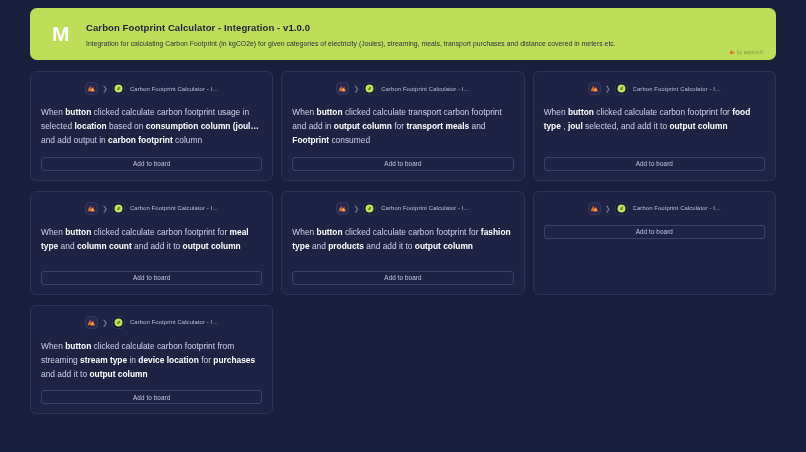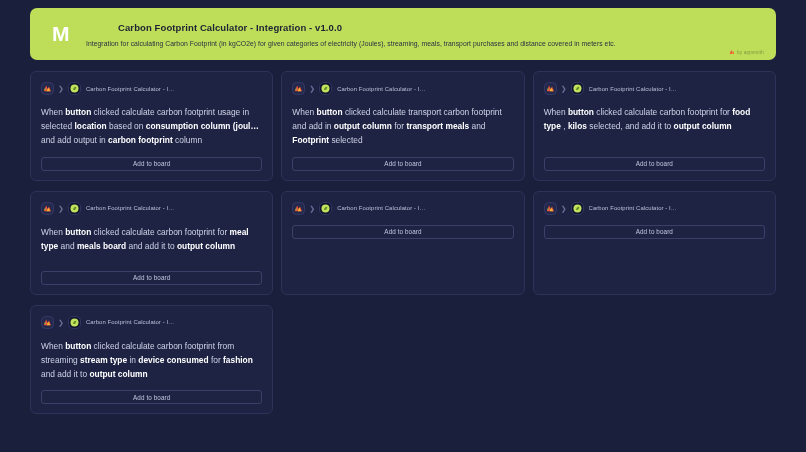--- a/index.html
+++ b/index.html
@@ -31,21 +31,20 @@
     font-weight: bold;
     letter-spacing: 0.5px;
   }
   .banner-text { margin-left: 8px; flex: 1 1 auto; min-width: 0; }
   .banner-title {
     color: #1c2233;
     font-size: 9.5px;
     font-weight: bold;
     letter-spacing: 0.1px;
     white-space: nowrap;
-    margin-left: 32px;
   }
   .banner-sub {
     color: #2a3040;
     font-size: 6.8px;
     margin-top: 7px;
     white-space: nowrap;
     letter-spacing: 0.05px;
   }
   .banner-badge {
     position: absolute;
@@ -68,20 +67,21 @@
     gap: 10px 8px;
   }
   .card {
     background: #1e2344;
     border: 1px solid #2d3358;
     border-radius: 6px;
     padding: 9px 10px 9px 10px;
     display: flex;
     flex-direction: column;
     min-height: 104px;
+    align-items: center;
   }
 
   
   .crumb { display: flex; align-items: center; gap: 4px; height: 15px; }
   .crumb-icon-app { width: 13px; height: 13px; flex: 0 0 13px; display:block; }
   .crumb-chevron {
     color: #6b7399;
     font-size: 7px;
     line-height: 1;
     flex: 0 0 auto;
@@ -175,111 +175,112 @@
             <circle cx="7.6" cy="13.6" r="1.5" fill="#7cc242"></circle>
           </svg>
           <span class="crumb-chevron">❯</span>
           <svg class="crumb-icon-leaf" viewBox="0 0 24 24">
             <rect x="1" y="1" width="22" height="22" rx="8" fill="#111630" stroke="#3b4170" stroke-width="1.4"></rect>
             <circle cx="12" cy="12" r="7.4" fill="#c2e25e"></circle>
             <path d="M9.3 14.8 C9.3 10.8 12 8.6 15.3 8.6 C15.3 12.8 12.9 15.1 9.3 14.8 Z" fill="#5d8f1f"></path>
           </svg>
           <span class="crumb-label">Carbon Footprint Calculator - I…</span>
         </div>
-        <div class="card-body"><span>When </span><b>button</b><span> clicked calculate transport carbon footprint and add in </span><b>output column</b><span> for </span><b>transport meals</b><span> and </span><b>Footprint</b><span> selected</span></div>
-        <button class="add-btn">Add to board</button>
-      </div>
-    <div class="card">
-        <div class="crumb">
-          <svg class="crumb-icon-app" viewBox="0 0 24 24">
-            <rect x="1" y="1" width="22" height="22" rx="7" fill="#23284c" stroke="#3b4170" stroke-width="1.4"></rect>
-            <path d="M5 17 L9.5 6.5 L12.5 13 L14.8 8.5 L18.6 17 Z" fill="#e8533a"></path>
-            <path d="M10.5 17 L13.6 10 L16.8 17 Z" fill="#f3b431"></path>
-            <circle cx="7.6" cy="13.6" r="1.5" fill="#7cc242"></circle>
-          </svg>
-          <span class="crumb-chevron">❯</span>
-          <svg class="crumb-icon-leaf" viewBox="0 0 24 24">
-            <rect x="1" y="1" width="22" height="22" rx="8" fill="#111630" stroke="#3b4170" stroke-width="1.4"></rect>
-            <circle cx="12" cy="12" r="7.4" fill="#c2e25e"></circle>
-            <path d="M9.3 14.8 C9.3 10.8 12 8.6 15.3 8.6 C15.3 12.8 12.9 15.1 9.3 14.8 Z" fill="#5d8f1f"></path>
-          </svg>
-          <span class="crumb-label">Carbon Footprint Calculator - I…</span>
-        </div>
-        <div class="card-body"><span>When </span><b>button</b><span> clicked calculate carbon footprint for </span><b>food type</b><span> , </span><b>kilos</b><span> selected, and add it to </span><b>output column</b></div>
-        <button class="add-btn">Add to board</button>
-      </div>
-    <div class="card">
-        <div class="crumb">
-          <svg class="crumb-icon-app" viewBox="0 0 24 24">
-            <rect x="1" y="1" width="22" height="22" rx="7" fill="#23284c" stroke="#3b4170" stroke-width="1.4"></rect>
-            <path d="M5 17 L9.5 6.5 L12.5 13 L14.8 8.5 L18.6 17 Z" fill="#e8533a"></path>
-            <path d="M10.5 17 L13.6 10 L16.8 17 Z" fill="#f3b431"></path>
-            <circle cx="7.6" cy="13.6" r="1.5" fill="#7cc242"></circle>
-          </svg>
-          <span class="crumb-chevron">❯</span>
-          <svg class="crumb-icon-leaf" viewBox="0 0 24 24">
-            <rect x="1" y="1" width="22" height="22" rx="8" fill="#111630" stroke="#3b4170" stroke-width="1.4"></rect>
-            <circle cx="12" cy="12" r="7.4" fill="#c2e25e"></circle>
-            <path d="M9.3 14.8 C9.3 10.8 12 8.6 15.3 8.6 C15.3 12.8 12.9 15.1 9.3 14.8 Z" fill="#5d8f1f"></path>
-          </svg>
-          <span class="crumb-label">Carbon Footprint Calculator - I…</span>
-        </div>
-        <div class="card-body"><span>When </span><b>button</b><span> clicked calculate carbon footprint for </span><b>meal type</b><span> and </span><b>meals board</b><span> and add it to </span><b>output column</b></div>
-        <button class="add-btn">Add to board</button>
-      </div>
-    <div class="card">
-        <div class="crumb">
-          <svg class="crumb-icon-app" viewBox="0 0 24 24">
-            <rect x="1" y="1" width="22" height="22" rx="7" fill="#23284c" stroke="#3b4170" stroke-width="1.4"></rect>
-            <path d="M5 17 L9.5 6.5 L12.5 13 L14.8 8.5 L18.6 17 Z" fill="#e8533a"></path>
-            <path d="M10.5 17 L13.6 10 L16.8 17 Z" fill="#f3b431"></path>
-            <circle cx="7.6" cy="13.6" r="1.5" fill="#7cc242"></circle>
-          </svg>
-          <span class="crumb-chevron">❯</span>
-          <svg class="crumb-icon-leaf" viewBox="0 0 24 24">
-            <rect x="1" y="1" width="22" height="22" rx="8" fill="#111630" stroke="#3b4170" stroke-width="1.4"></rect>
-            <circle cx="12" cy="12" r="7.4" fill="#c2e25e"></circle>
-            <path d="M9.3 14.8 C9.3 10.8 12 8.6 15.3 8.6 C15.3 12.8 12.9 15.1 9.3 14.8 Z" fill="#5d8f1f"></path>
-          </svg>
-          <span class="crumb-label">Carbon Footprint Calculator - I…</span>
-        </div>
-        <button class="add-btn">Add to board</button>
-      </div>
-    <div class="card">
-        <div class="crumb">
-          <svg class="crumb-icon-app" viewBox="0 0 24 24">
-            <rect x="1" y="1" width="22" height="22" rx="7" fill="#23284c" stroke="#3b4170" stroke-width="1.4"></rect>
-            <path d="M5 17 L9.5 6.5 L12.5 13 L14.8 8.5 L18.6 17 Z" fill="#e8533a"></path>
-            <path d="M10.5 17 L13.6 10 L16.8 17 Z" fill="#f3b431"></path>
-            <circle cx="7.6" cy="13.6" r="1.5" fill="#7cc242"></circle>
-          </svg>
-          <span class="crumb-chevron">❯</span>
-          <svg class="crumb-icon-leaf" viewBox="0 0 24 24">
-            <rect x="1" y="1" width="22" height="22" rx="8" fill="#111630" stroke="#3b4170" stroke-width="1.4"></rect>
-            <circle cx="12" cy="12" r="7.4" fill="#c2e25e"></circle>
-            <path d="M9.3 14.8 C9.3 10.8 12 8.6 15.3 8.6 C15.3 12.8 12.9 15.1 9.3 14.8 Z" fill="#5d8f1f"></path>
-          </svg>
-          <span class="crumb-label">Carbon Footprint Calculator - I…</span>
-        </div>
-        <button class="add-btn">Add to board</button>
-      </div>
-    <div class="card">
-        <div class="crumb">
-          <svg class="crumb-icon-app" viewBox="0 0 24 24">
-            <rect x="1" y="1" width="22" height="22" rx="7" fill="#23284c" stroke="#3b4170" stroke-width="1.4"></rect>
-            <path d="M5 17 L9.5 6.5 L12.5 13 L14.8 8.5 L18.6 17 Z" fill="#e8533a"></path>
-            <path d="M10.5 17 L13.6 10 L16.8 17 Z" fill="#f3b431"></path>
-            <circle cx="7.6" cy="13.6" r="1.5" fill="#7cc242"></circle>
-          </svg>
-          <span class="crumb-chevron">❯</span>
-          <svg class="crumb-icon-leaf" viewBox="0 0 24 24">
-            <rect x="1" y="1" width="22" height="22" rx="8" fill="#111630" stroke="#3b4170" stroke-width="1.4"></rect>
-            <circle cx="12" cy="12" r="7.4" fill="#c2e25e"></circle>
-            <path d="M9.3 14.8 C9.3 10.8 12 8.6 15.3 8.6 C15.3 12.8 12.9 15.1 9.3 14.8 Z" fill="#5d8f1f"></path>
-          </svg>
-          <span class="crumb-label">Carbon Footprint Calculator - I…</span>
-        </div>
-        <div class="card-body"><span>When </span><b>button</b><span> clicked calculate carbon footprint from streaming </span><b>stream type</b><span> in </span><b>device consumed</b><span> for </span><b>fashion</b><span> and add it to </span><b>output column</b></div>
+        <div class="card-body"><span>When </span><b>button</b><span> clicked calculate transport carbon footprint and add in </span><b>output column</b><span> for </span><b>transport meals</b><span> and </span><b>Footprint</b><span> consumed</span></div>
+        <button class="add-btn">Add to board</button>
+      </div>
+    <div class="card">
+        <div class="crumb">
+          <svg class="crumb-icon-app" viewBox="0 0 24 24">
+            <rect x="1" y="1" width="22" height="22" rx="7" fill="#23284c" stroke="#3b4170" stroke-width="1.4"></rect>
+            <path d="M5 17 L9.5 6.5 L12.5 13 L14.8 8.5 L18.6 17 Z" fill="#e8533a"></path>
+            <path d="M10.5 17 L13.6 10 L16.8 17 Z" fill="#f3b431"></path>
+            <circle cx="7.6" cy="13.6" r="1.5" fill="#7cc242"></circle>
+          </svg>
+          <span class="crumb-chevron">❯</span>
+          <svg class="crumb-icon-leaf" viewBox="0 0 24 24">
+            <rect x="1" y="1" width="22" height="22" rx="8" fill="#111630" stroke="#3b4170" stroke-width="1.4"></rect>
+            <circle cx="12" cy="12" r="7.4" fill="#c2e25e"></circle>
+            <path d="M9.3 14.8 C9.3 10.8 12 8.6 15.3 8.6 C15.3 12.8 12.9 15.1 9.3 14.8 Z" fill="#5d8f1f"></path>
+          </svg>
+          <span class="crumb-label">Carbon Footprint Calculator - I…</span>
+        </div>
+        <div class="card-body"><span>When </span><b>button</b><span> clicked calculate carbon footprint for </span><b>food type</b><span> , </span><b>joul</b><span> selected, and add it to </span><b>output column</b></div>
+        <button class="add-btn">Add to board</button>
+      </div>
+    <div class="card">
+        <div class="crumb">
+          <svg class="crumb-icon-app" viewBox="0 0 24 24">
+            <rect x="1" y="1" width="22" height="22" rx="7" fill="#23284c" stroke="#3b4170" stroke-width="1.4"></rect>
+            <path d="M5 17 L9.5 6.5 L12.5 13 L14.8 8.5 L18.6 17 Z" fill="#e8533a"></path>
+            <path d="M10.5 17 L13.6 10 L16.8 17 Z" fill="#f3b431"></path>
+            <circle cx="7.6" cy="13.6" r="1.5" fill="#7cc242"></circle>
+          </svg>
+          <span class="crumb-chevron">❯</span>
+          <svg class="crumb-icon-leaf" viewBox="0 0 24 24">
+            <rect x="1" y="1" width="22" height="22" rx="8" fill="#111630" stroke="#3b4170" stroke-width="1.4"></rect>
+            <circle cx="12" cy="12" r="7.4" fill="#c2e25e"></circle>
+            <path d="M9.3 14.8 C9.3 10.8 12 8.6 15.3 8.6 C15.3 12.8 12.9 15.1 9.3 14.8 Z" fill="#5d8f1f"></path>
+          </svg>
+          <span class="crumb-label">Carbon Footprint Calculator - I…</span>
+        </div>
+        <div class="card-body"><span>When </span><b>button</b><span> clicked calculate carbon footprint for </span><b>meal type</b><span> and </span><b>column count</b><span> and add it to </span><b>output column</b></div>
+        <button class="add-btn">Add to board</button>
+      </div>
+    <div class="card">
+        <div class="crumb">
+          <svg class="crumb-icon-app" viewBox="0 0 24 24">
+            <rect x="1" y="1" width="22" height="22" rx="7" fill="#23284c" stroke="#3b4170" stroke-width="1.4"></rect>
+            <path d="M5 17 L9.5 6.5 L12.5 13 L14.8 8.5 L18.6 17 Z" fill="#e8533a"></path>
+            <path d="M10.5 17 L13.6 10 L16.8 17 Z" fill="#f3b431"></path>
+            <circle cx="7.6" cy="13.6" r="1.5" fill="#7cc242"></circle>
+          </svg>
+          <span class="crumb-chevron">❯</span>
+          <svg class="crumb-icon-leaf" viewBox="0 0 24 24">
+            <rect x="1" y="1" width="22" height="22" rx="8" fill="#111630" stroke="#3b4170" stroke-width="1.4"></rect>
+            <circle cx="12" cy="12" r="7.4" fill="#c2e25e"></circle>
+            <path d="M9.3 14.8 C9.3 10.8 12 8.6 15.3 8.6 C15.3 12.8 12.9 15.1 9.3 14.8 Z" fill="#5d8f1f"></path>
+          </svg>
+          <span class="crumb-label">Carbon Footprint Calculator - I…</span>
+        </div>
+        <div class="card-body"><span>When </span><b>button</b><span> clicked calculate carbon footprint for </span><b>fashion type</b><span> and </span><b>products</b><span> and add it to </span><b>output column</b></div>
+        <button class="add-btn">Add to board</button>
+      </div>
+    <div class="card">
+        <div class="crumb">
+          <svg class="crumb-icon-app" viewBox="0 0 24 24">
+            <rect x="1" y="1" width="22" height="22" rx="7" fill="#23284c" stroke="#3b4170" stroke-width="1.4"></rect>
+            <path d="M5 17 L9.5 6.5 L12.5 13 L14.8 8.5 L18.6 17 Z" fill="#e8533a"></path>
+            <path d="M10.5 17 L13.6 10 L16.8 17 Z" fill="#f3b431"></path>
+            <circle cx="7.6" cy="13.6" r="1.5" fill="#7cc242"></circle>
+          </svg>
+          <span class="crumb-chevron">❯</span>
+          <svg class="crumb-icon-leaf" viewBox="0 0 24 24">
+            <rect x="1" y="1" width="22" height="22" rx="8" fill="#111630" stroke="#3b4170" stroke-width="1.4"></rect>
+            <circle cx="12" cy="12" r="7.4" fill="#c2e25e"></circle>
+            <path d="M9.3 14.8 C9.3 10.8 12 8.6 15.3 8.6 C15.3 12.8 12.9 15.1 9.3 14.8 Z" fill="#5d8f1f"></path>
+          </svg>
+          <span class="crumb-label">Carbon Footprint Calculator - I…</span>
+        </div>
+        <button class="add-btn">Add to board</button>
+      </div>
+    <div class="card">
+        <div class="crumb">
+          <svg class="crumb-icon-app" viewBox="0 0 24 24">
+            <rect x="1" y="1" width="22" height="22" rx="7" fill="#23284c" stroke="#3b4170" stroke-width="1.4"></rect>
+            <path d="M5 17 L9.5 6.5 L12.5 13 L14.8 8.5 L18.6 17 Z" fill="#e8533a"></path>
+            <path d="M10.5 17 L13.6 10 L16.8 17 Z" fill="#f3b431"></path>
+            <circle cx="7.6" cy="13.6" r="1.5" fill="#7cc242"></circle>
+          </svg>
+          <span class="crumb-chevron">❯</span>
+          <svg class="crumb-icon-leaf" viewBox="0 0 24 24">
+            <rect x="1" y="1" width="22" height="22" rx="8" fill="#111630" stroke="#3b4170" stroke-width="1.4"></rect>
+            <circle cx="12" cy="12" r="7.4" fill="#c2e25e"></circle>
+            <path d="M9.3 14.8 C9.3 10.8 12 8.6 15.3 8.6 C15.3 12.8 12.9 15.1 9.3 14.8 Z" fill="#5d8f1f"></path>
+          </svg>
+          <span class="crumb-label">Carbon Footprint Calculator - I…</span>
+        </div>
+        <div class="card-body"><span>When </span><b>button</b><span> clicked calculate carbon footprint from streaming </span><b>stream type</b><span> in </span><b>device location</b><span> for </span><b>purchases</b><span> and add it to </span><b>output column</b></div>
         <button class="add-btn">Add to board</button>
       </div>
 
   </div>
 </div>
 
 </body></html>

